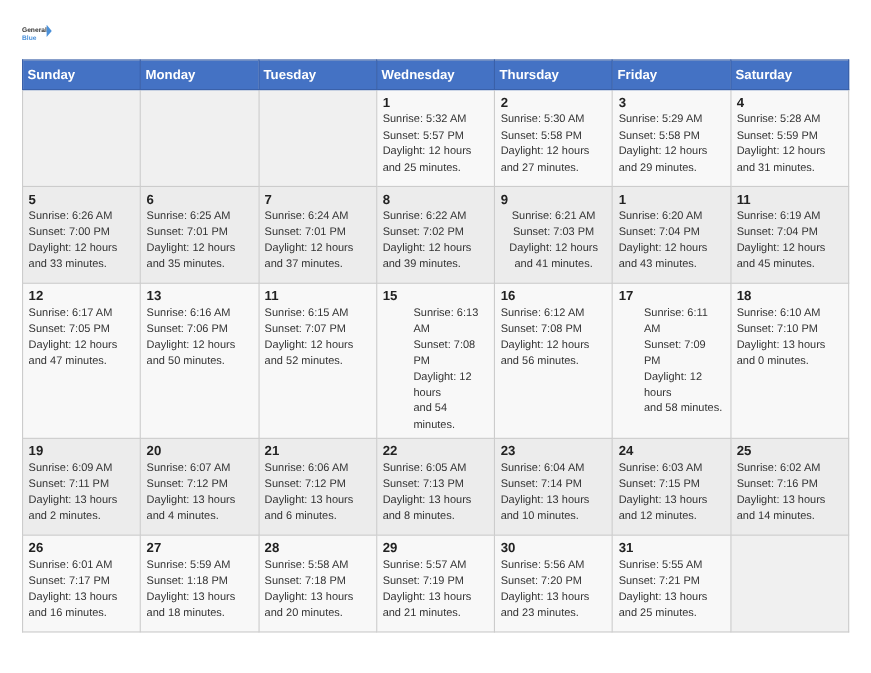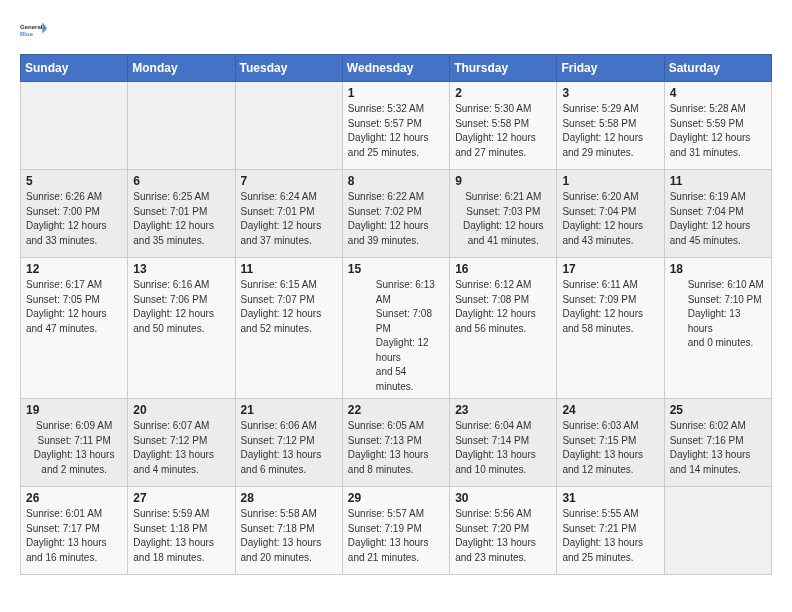--- a/index.html
+++ b/index.html
@@ -225,37 +225,37 @@
         </td>
         <td>
           <div class="day-num">16</div>
           <div class="day-info" style="white-space: pre-line;">Sunrise: 6:12 AM
 Sunset: 7:08 PM
 Daylight: 12 hours
 and 56 minutes.</div>
         </td>
         <td>
           <div class="day-num">17</div>
-          <div class="day-info" style="white-space: pre-line;">Sunrise: 6:11 AM
+          <div class="day-info" style="white-space: pre-line; margin-left: 23px;">Sunrise: 6:11 AM
 Sunset: 7:09 PM
 Daylight: 12 hours
 and 58 minutes.</div>
         </td>
         <td>
           <div class="day-num">18</div>
-          <div class="day-info" style="white-space: pre-line; margin-left: 18px;">Sunrise: 6:10 AM
+          <div class="day-info" style="white-space: pre-line;">Sunrise: 6:10 AM
 Sunset: 7:10 PM
 Daylight: 13 hours
 and 0 minutes.</div>
         </td>
       </tr>
       <tr>
         <td>
           <div class="day-num">19</div>
-          <div class="day-info" style="white-space: pre-line; text-align: center;">Sunrise: 6:09 AM
+          <div class="day-info" style="white-space: pre-line;">Sunrise: 6:09 AM
 Sunset: 7:11 PM
 Daylight: 13 hours
 and 2 minutes.</div>
         </td>
         <td>
           <div class="day-num">20</div>
           <div class="day-info" style="white-space: pre-line;">Sunrise: 6:07 AM
 Sunset: 7:12 PM
 Daylight: 13 hours
 and 4 minutes.</div>

